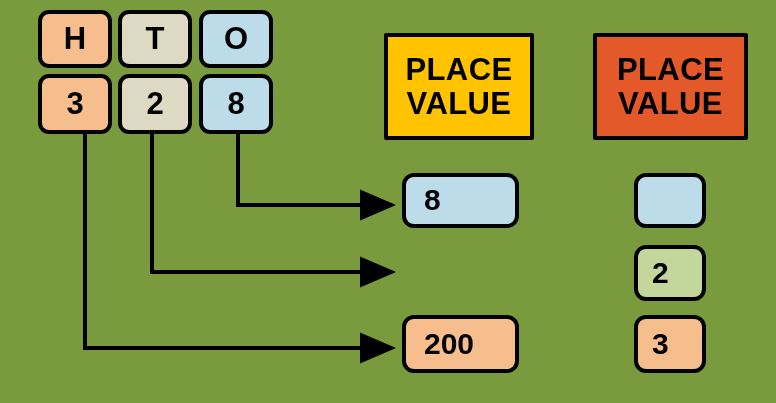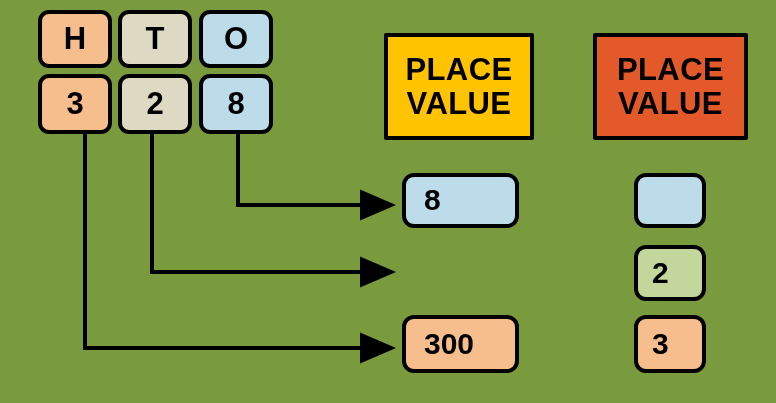--- a/index.html
+++ b/index.html
@@ -112,21 +112,21 @@
   </div>
   <div class="box header" style="left:593px; top:33px; width:155px; height:107px; background:#e3592a;">
     <span>PLACE</span>
     <span>VALUE</span>
   </div>
 
   <div class="box result" style="left:402px; top:173px; width:117px; height:55px; background:#bcdcea;">
     <span>8</span>
   </div>
   <div class="box result" style="left:402px; top:315px; width:117px; height:58px; background:#f7be8d;">
-    <span>300</span>
+    <span>200</span>
   </div>
 
   <div class="box result face" style="left:634px; top:173px; width:72px; height:55px; background:#bcdcea;">
     <span></span>
   </div>
   <div class="box result face" style="left:634px; top:245px; width:72px; height:56px; background:#c3d69b;">
     <span>2</span>
   </div>
   <div class="box result face" style="left:634px; top:315px; width:72px; height:58px; background:#f7be8d;">
     <span>3</span>

